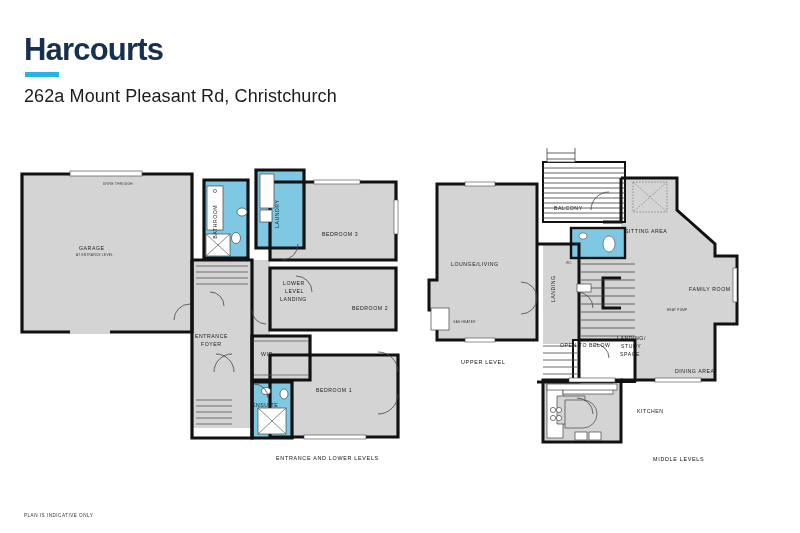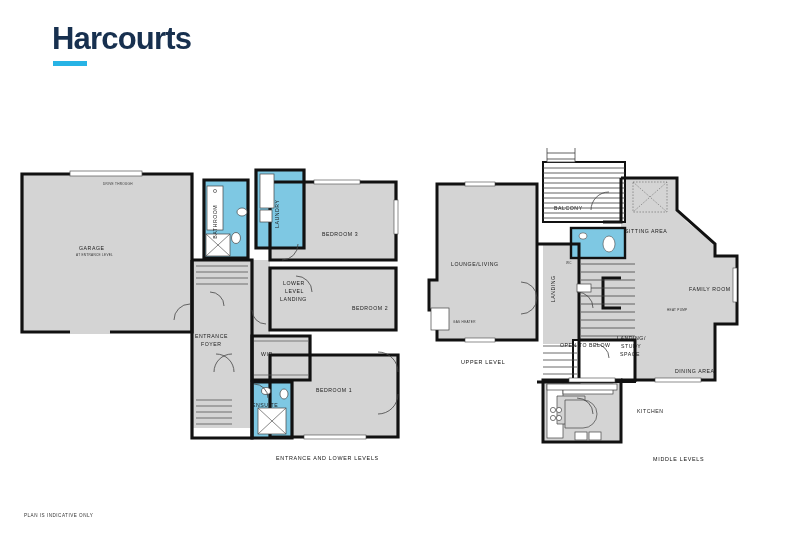--- a/index.html
+++ b/index.html
@@ -1,20 +1,20 @@
 <!DOCTYPE html>
 <html><head>
 <meta charset="utf-8">
 <style>
   html,body{margin:0;padding:0;background:#ffffff;}
   body{width:800px;height:533px;position:relative;overflow:hidden;
        font-family:"Liberation Sans","DejaVu Sans",sans-serif;color:#1b1b1b;}
 
   
-  #header{position:absolute;left:24px;top:23px;margin-left:28px;}
+  #header{position:absolute;left:24px;top:34px;}
   #brand-wrap{position:relative;display:inline-block;}
   #brand{font-size:31px;font-weight:bold;letter-spacing:-0.8px;color:#17304f;line-height:1;}
   #brand-underline{position:absolute;left:1px;top:38px;width:34px;height:5px;background:#27b3e5;}
   #address{margin-top:21px;font-size:18px;color:#1b1b1b;letter-spacing:0.1px;}
 
   
   .stage{position:absolute;left:0;top:0;width:800px;height:533px;}
   .plan-svg{position:absolute;}
 
   
@@ -27,20 +27,21 @@
   .foot{position:absolute;font-size:4.6px;letter-spacing:0.5px;color:#333;}
 </style>
 </head>
 <body>
 
 <div id="header">
   <div id="brand-wrap">
     <div id="brand">Harcourts</div>
     <div id="brand-underline"></div>
   </div>
+  <div id="address">262a Mount Pleasant Rd, Christchurch</div>
 </div>
 
 <div class="stage">
 
 <svg class="plan-svg" style="left:14px;top:160px;" width="410" height="300" viewBox="0 0 410 300">
   <g fill="#d4d4d4" stroke="none">
 
     <rect x="8" y="14" width="170" height="158"></rect>
 
     <rect x="178" y="100" width="78" height="168"></rect>

